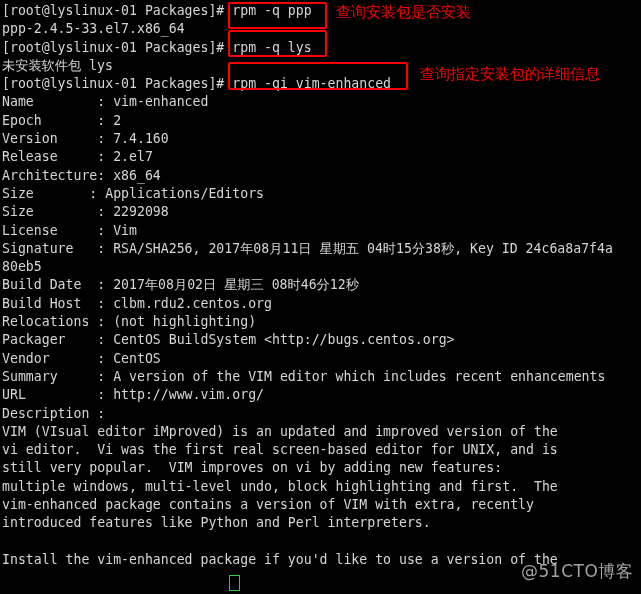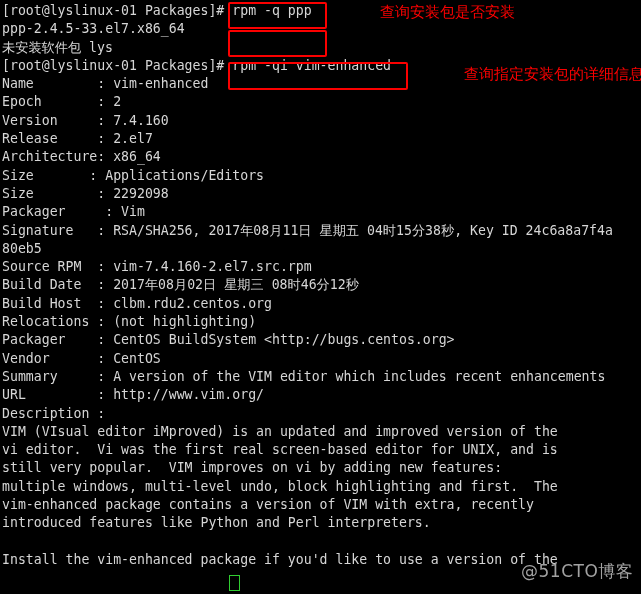--- a/index.html
+++ b/index.html
@@ -49,21 +49,20 @@
     pointer-events: none;
   }
   .anno-text {
     position: absolute;
     color: #fb0000;
     font-family: "DejaVu Sans", "Liberation Sans", sans-serif;
     font-size: 15px;
     line-height: 18px;
     white-space: pre;
     font-weight: 400;
-    margin-left: 44px;
   }
   
   .cursor {
     position: absolute;
     border: 1.5px solid #31cc31;
     box-sizing: border-box;
     background: transparent;
   }
   
   .watermark {
@@ -77,33 +76,33 @@
   }
 </style>
 </head>
 <body>
 
 <div id="terminal">
 
   <div class="screen">
     <div class="line">[root@lyslinux-01 Packages]# rpm -q ppp</div>
     <div class="line">ppp-2.4.5-33.el7.x86_64</div>
+    <div class="line">[root@lyslinux-01 Packages]# rpm -q lys</div>
     <div class="line">未安装软件包 lys</div>
     <div class="line">[root@lyslinux-01 Packages]# rpm -qi vim-enhanced</div>
     <div class="line">Name        : vim-enhanced</div>
     <div class="line">Epoch       : 2</div>
     <div class="line">Version     : 7.4.160</div>
     <div class="line">Release     : 2.el7</div>
     <div class="line">Architecture: x86_64</div>
     <div class="line">Size       : Applications/Editors</div>
     <div class="line">Size        : 2292098</div>
-    <div class="line">Packager     : Vim</div>
+    <div class="line">License     : Vim</div>
     <div class="line">Signature   : RSA/SHA256, 2017年08月11日 星期五 04时15分38秒, Key ID 24c6a8a7f4a</div>
     <div class="line">80eb5</div>
-    <div class="line">Source RPM  : vim-7.4.160-2.el7.src.rpm</div>
     <div class="line">Build Date  : 2017年08月02日 星期三 08时46分12秒</div>
     <div class="line">Build Host  : clbm.rdu2.centos.org</div>
     <div class="line">Relocations : (not highlighting)</div>
     <div class="line">Packager    : CentOS BuildSystem &lt;http://bugs.centos.org&gt;</div>
     <div class="line">Vendor      : CentOS</div>
     <div class="line">Summary     : A version of the VIM editor which includes recent enhancements</div>
     <div class="line">URL         : http://www.vim.org/</div>
     <div class="line">Description :</div>
     <div class="line">VIM (VIsual editor iMproved) is an updated and improved version of the</div>
     <div class="line">vi editor.  Vi was the first real screen-based editor for UNIX, and is</div>

